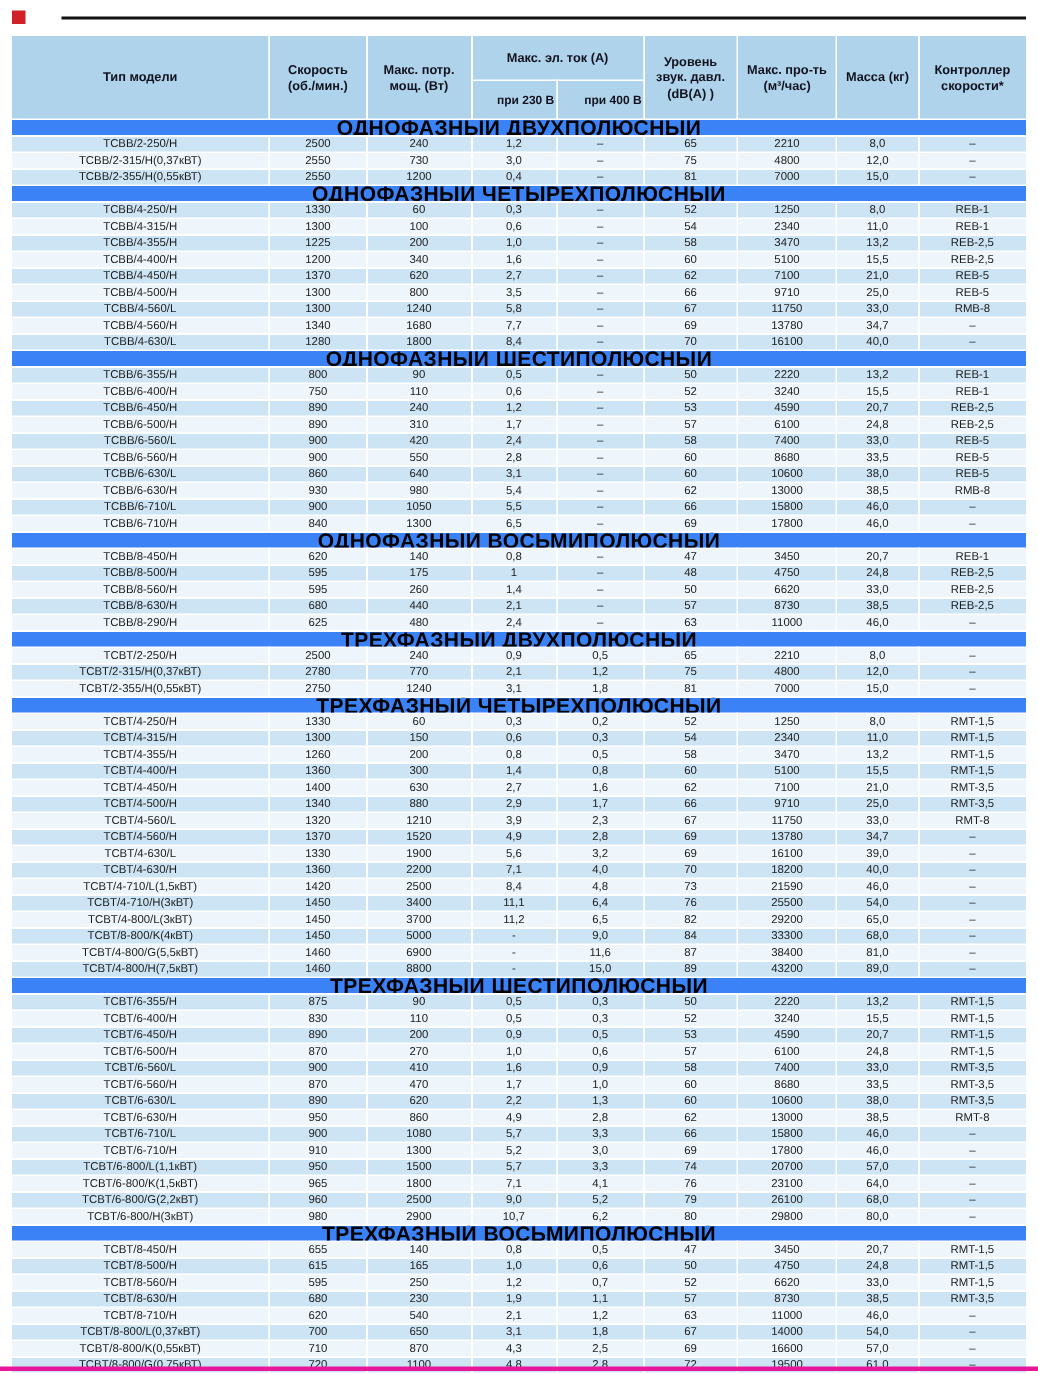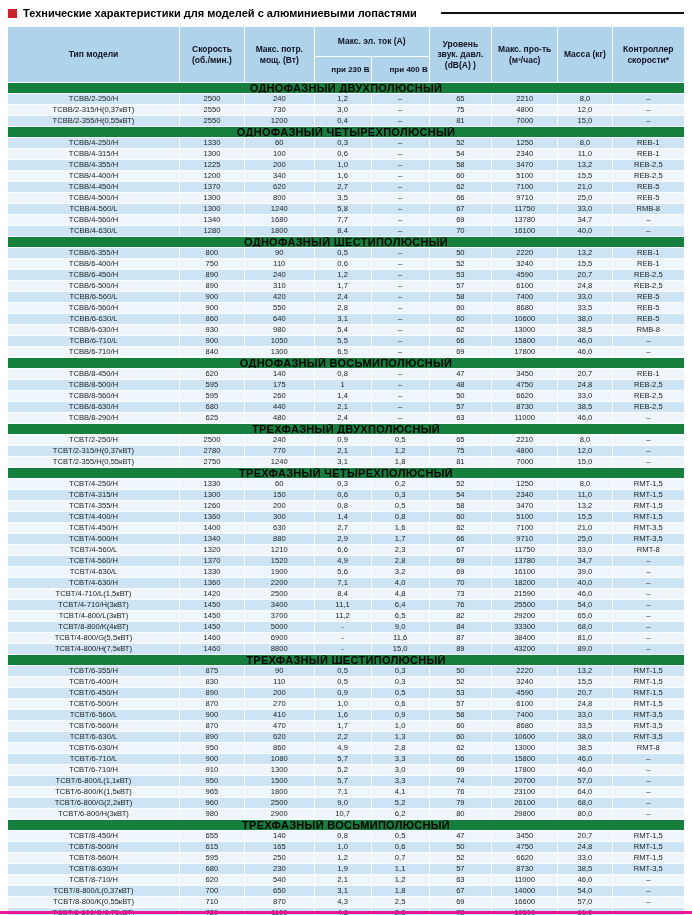--- a/index.html
+++ b/index.html
@@ -73,41 +73,40 @@
   thead tr.group-header th { height: 30px; }
   tbody td {
     font-size: 7.6px;
     height: 10.4px;
     line-height: 10px;
     padding: 0 1px;
     white-space: nowrap;
     color: #1c1c1c;
   }
   tr.section-row td {
-    background: #15803d;
+    background: #3b82f6;
     font-weight: bold;
-    font-size: 11px;
+    font-size: 14px;
     color: #000;
     letter-spacing: 0.3px;
   }
   tr.row-blue td  { background: #cde4f4; }
   tr.row-light td { background: #eef6fb; }
   .bottom-line {
     position: absolute;
     left: 0; right: 0; bottom: 1px;
     height: 3px;
     background: #e8169b;
   }
 </style>
 </head>
 <body>
 
 <div class="title-bar">
   <span class="red-square"></span>
-  <span class="page-title">Технические характеристики для моделей с алюминиевыми лопастями</span>
   <span class="title-rule"></span>
 </div>
 
 <table class="spec-table">
   <colgroup>
     <col class="c-model">
       <col class="c-speed">
       <col class="c-power">
     <col class="c-cur230">
       <col class="c-cur400">
@@ -544,21 +543,21 @@
         <td>1,7</td>
         <td>66</td>
         <td>9710</td>
         <td>25,0</td>
         <td>RMT-3,5</td>
       </tr>
       <tr class="row-light">
         <td>TCBT/4-560/L</td>
         <td>1320</td>
         <td>1210</td>
-        <td>6,6</td>
+        <td>3,9</td>
         <td>2,3</td>
         <td>67</td>
         <td>11750</td>
         <td>33,0</td>
         <td>RMT-8</td>
       </tr>
       <tr class="row-blue">
         <td>TCBT/4-560/H</td>
         <td>1370</td>
         <td>1520</td>

